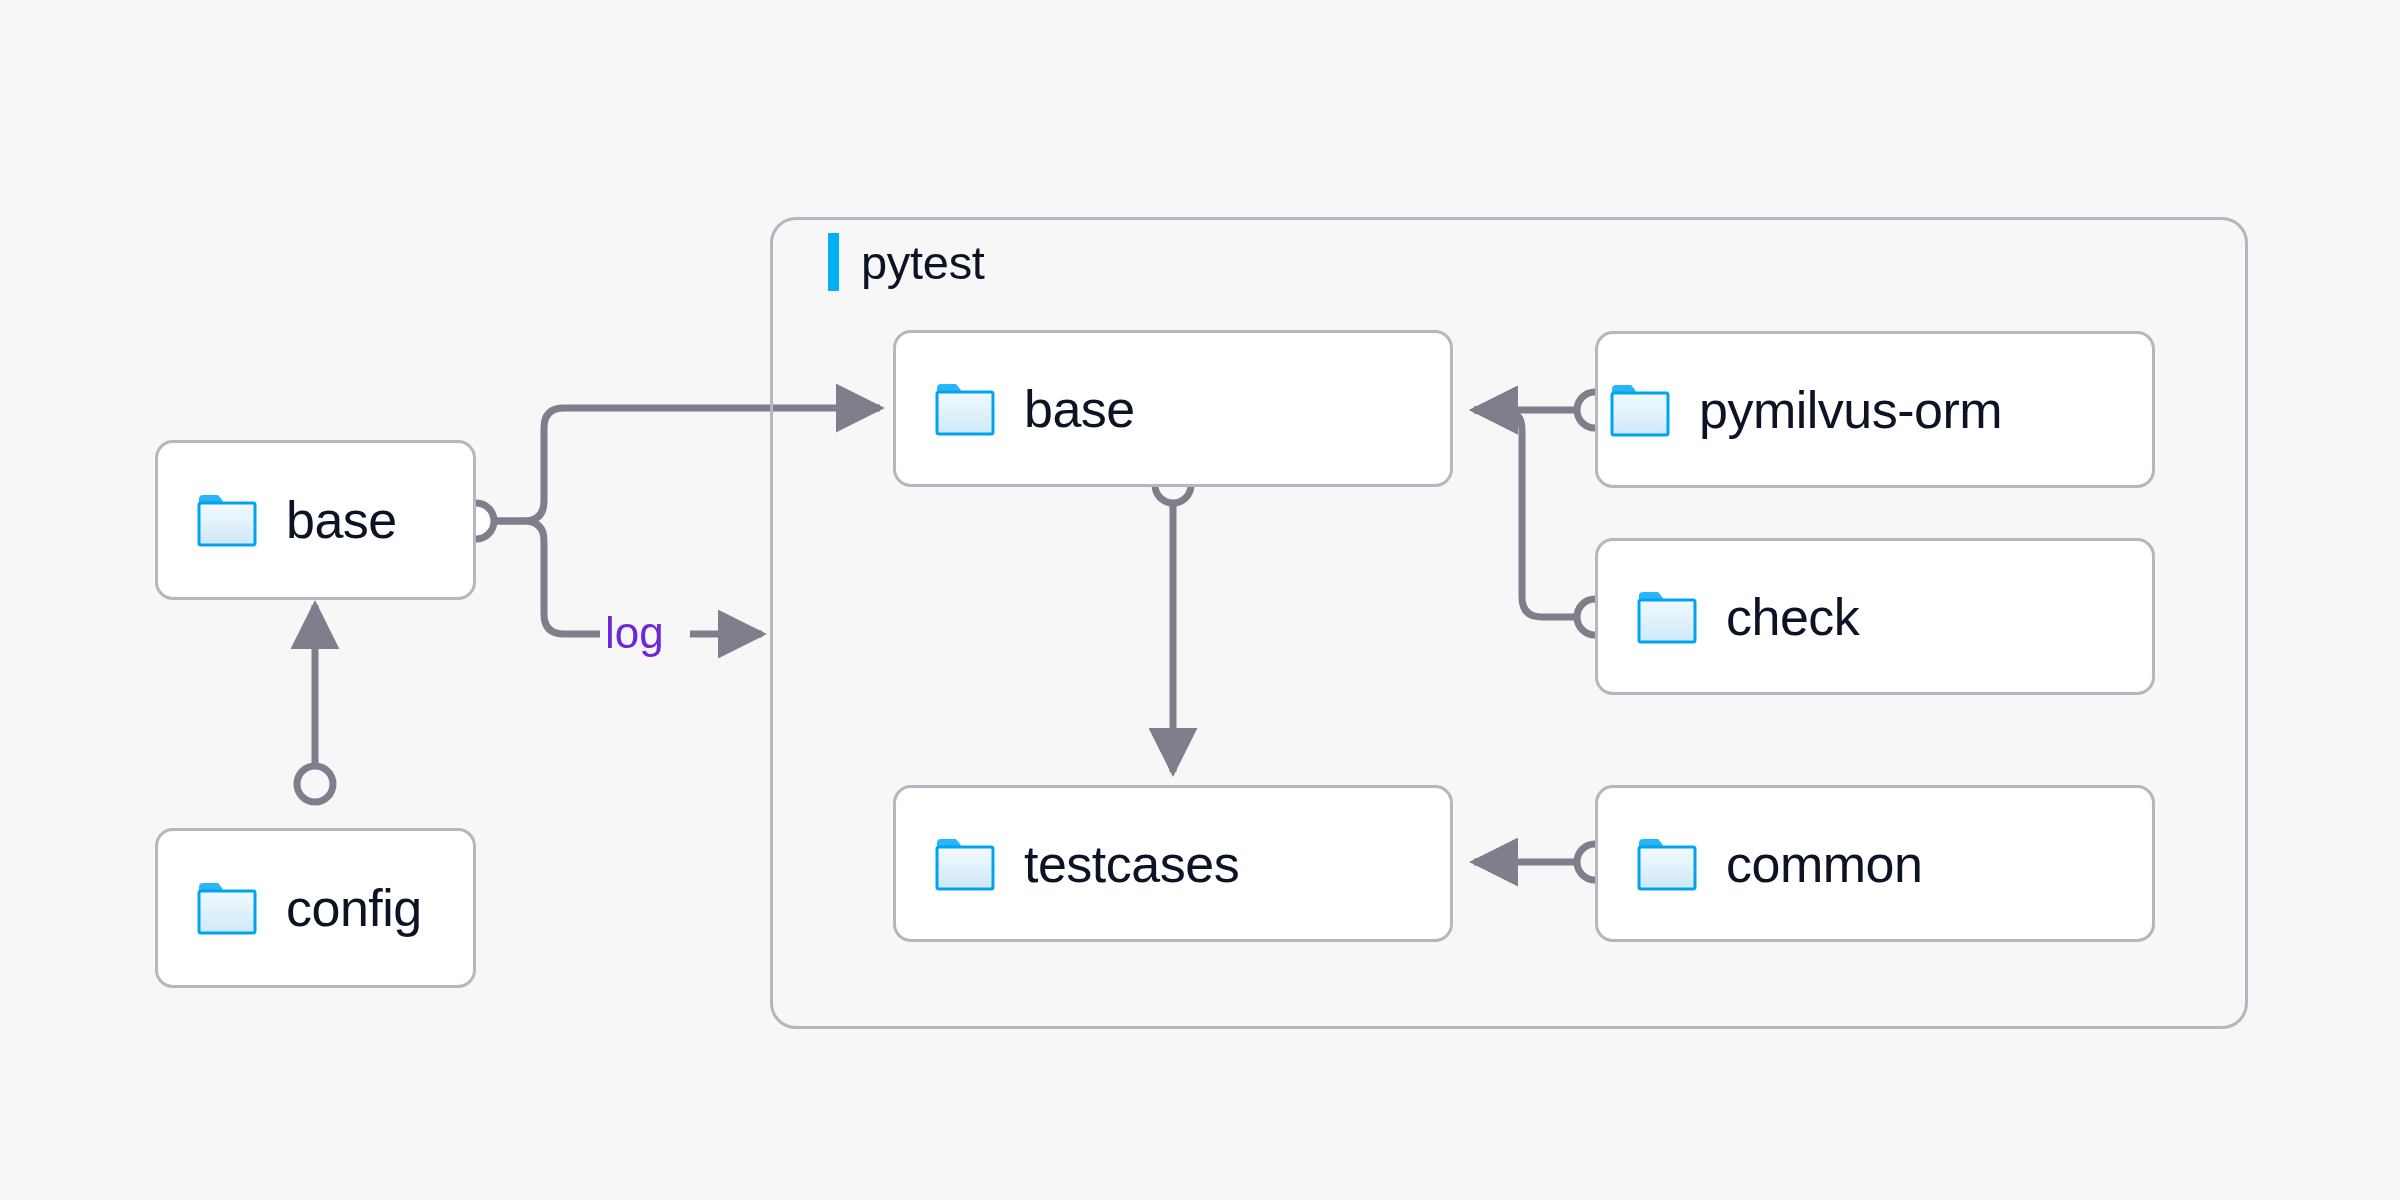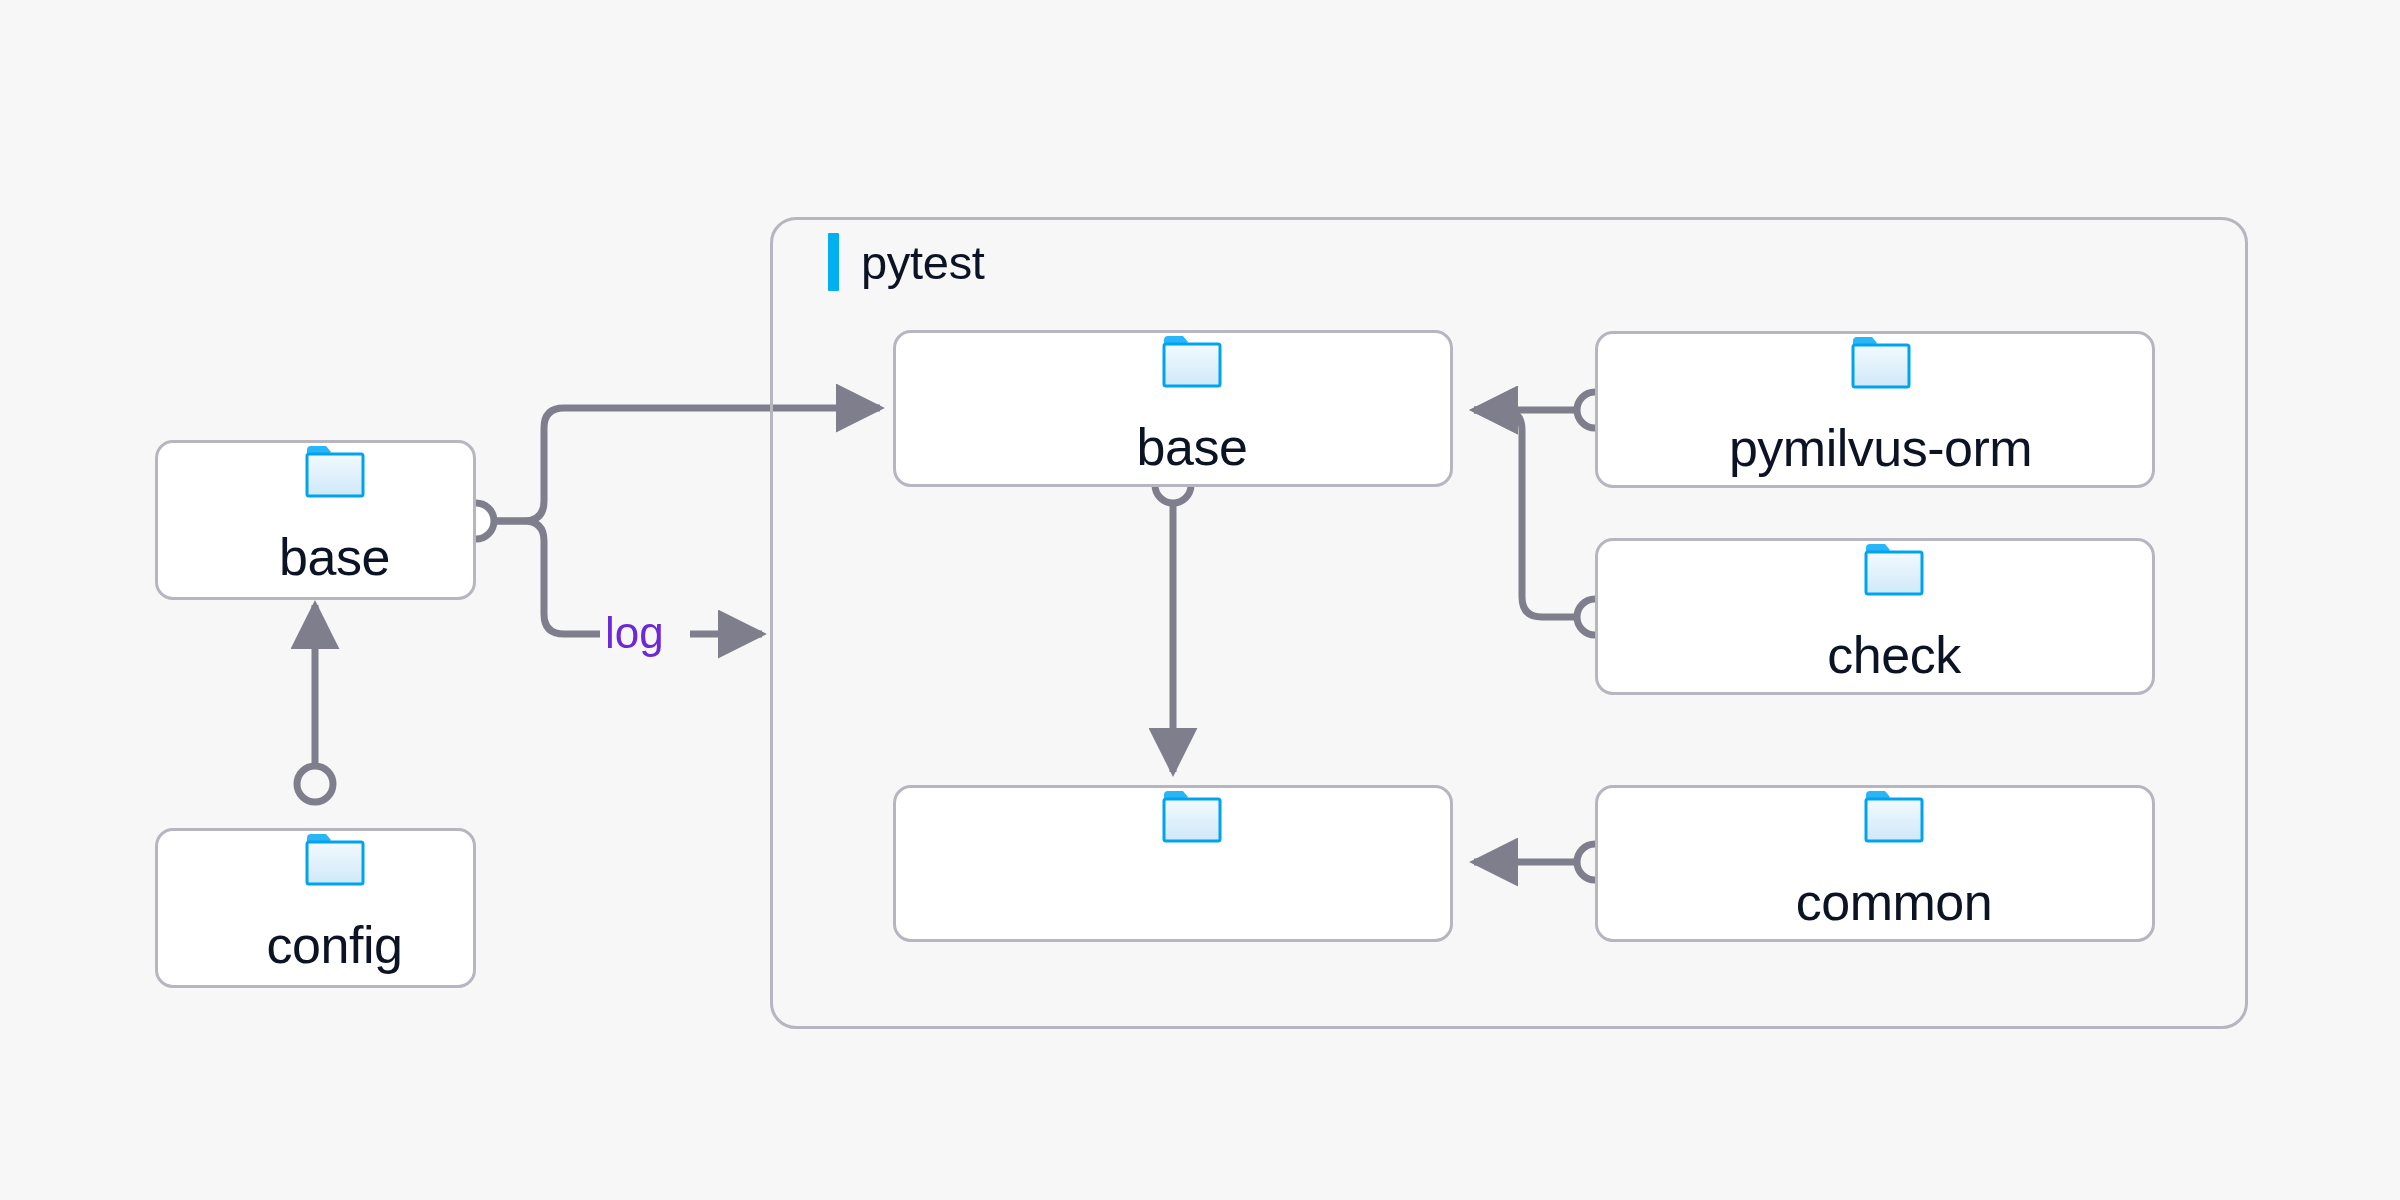--- a/index.html
+++ b/index.html
@@ -55,21 +55,20 @@
   .node {
     position: absolute;
     background: #ffffff;
     border: 3px solid #b6b5c0;
     border-radius: 18px;
     box-sizing: border-box;
     display: flex;
     align-items: center;
     padding-left: 38px;
     gap: 28px;
-    flex-direction: column;
   }
   .node-label {
     font-size: 52px;
     color: #0c1325;
     letter-spacing: -0.5px;
     white-space: nowrap;
   }
   .folder-icon {
     width: 62px;
     height: 56px;
@@ -164,20 +163,21 @@
       <rect x="3" y="11" width="56" height="42" rx="2" fill="url(#folderGrad)" stroke="#00a3ef" stroke-width="3"></rect>
     </svg>
     <span class="node-label">base</span>
   </div>
 
   <div class="node" style="left:893px; top:785px; width:560px; height:157px;">
     <svg class="folder-icon" viewBox="0 0 62 56">
       <path d="M3 12 L3 7 Q3 3 7 3 L22 3 L27 9 L23 12 Z" fill="#29b6f6"></path>
       <rect x="3" y="11" width="56" height="42" rx="2" fill="url(#folderGrad)" stroke="#00a3ef" stroke-width="3"></rect>
     </svg>
+    <span class="node-label">testcases</span>
   </div>
 
   <div class="node" style="left:1595px; top:331px; width:560px; height:157px;padding-left:11px;">
     <svg class="folder-icon" viewBox="0 0 62 56">
       <path d="M3 12 L3 7 Q3 3 7 3 L22 3 L27 9 L23 12 Z" fill="#29b6f6"></path>
       <rect x="3" y="11" width="56" height="42" rx="2" fill="url(#folderGrad)" stroke="#00a3ef" stroke-width="3"></rect>
     </svg>
     <span class="node-label">pymilvus-orm</span>
   </div>
 

